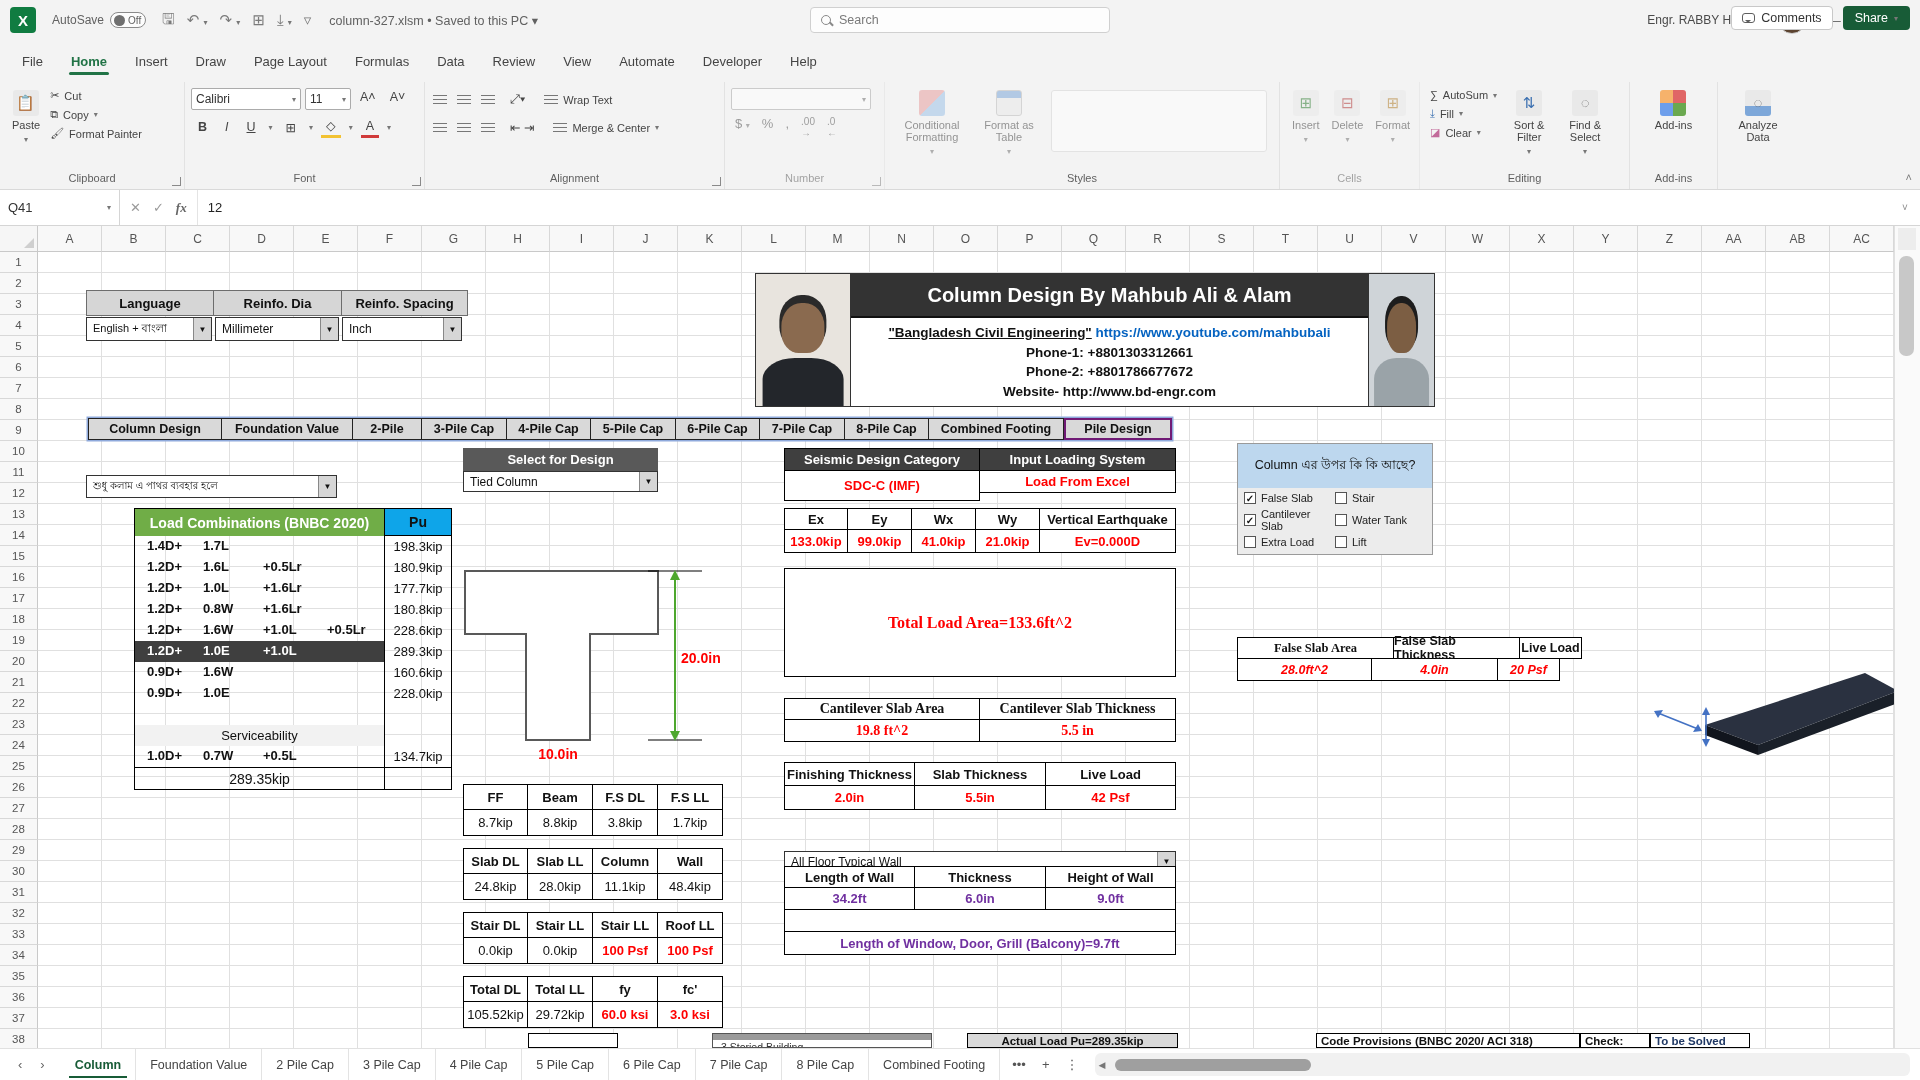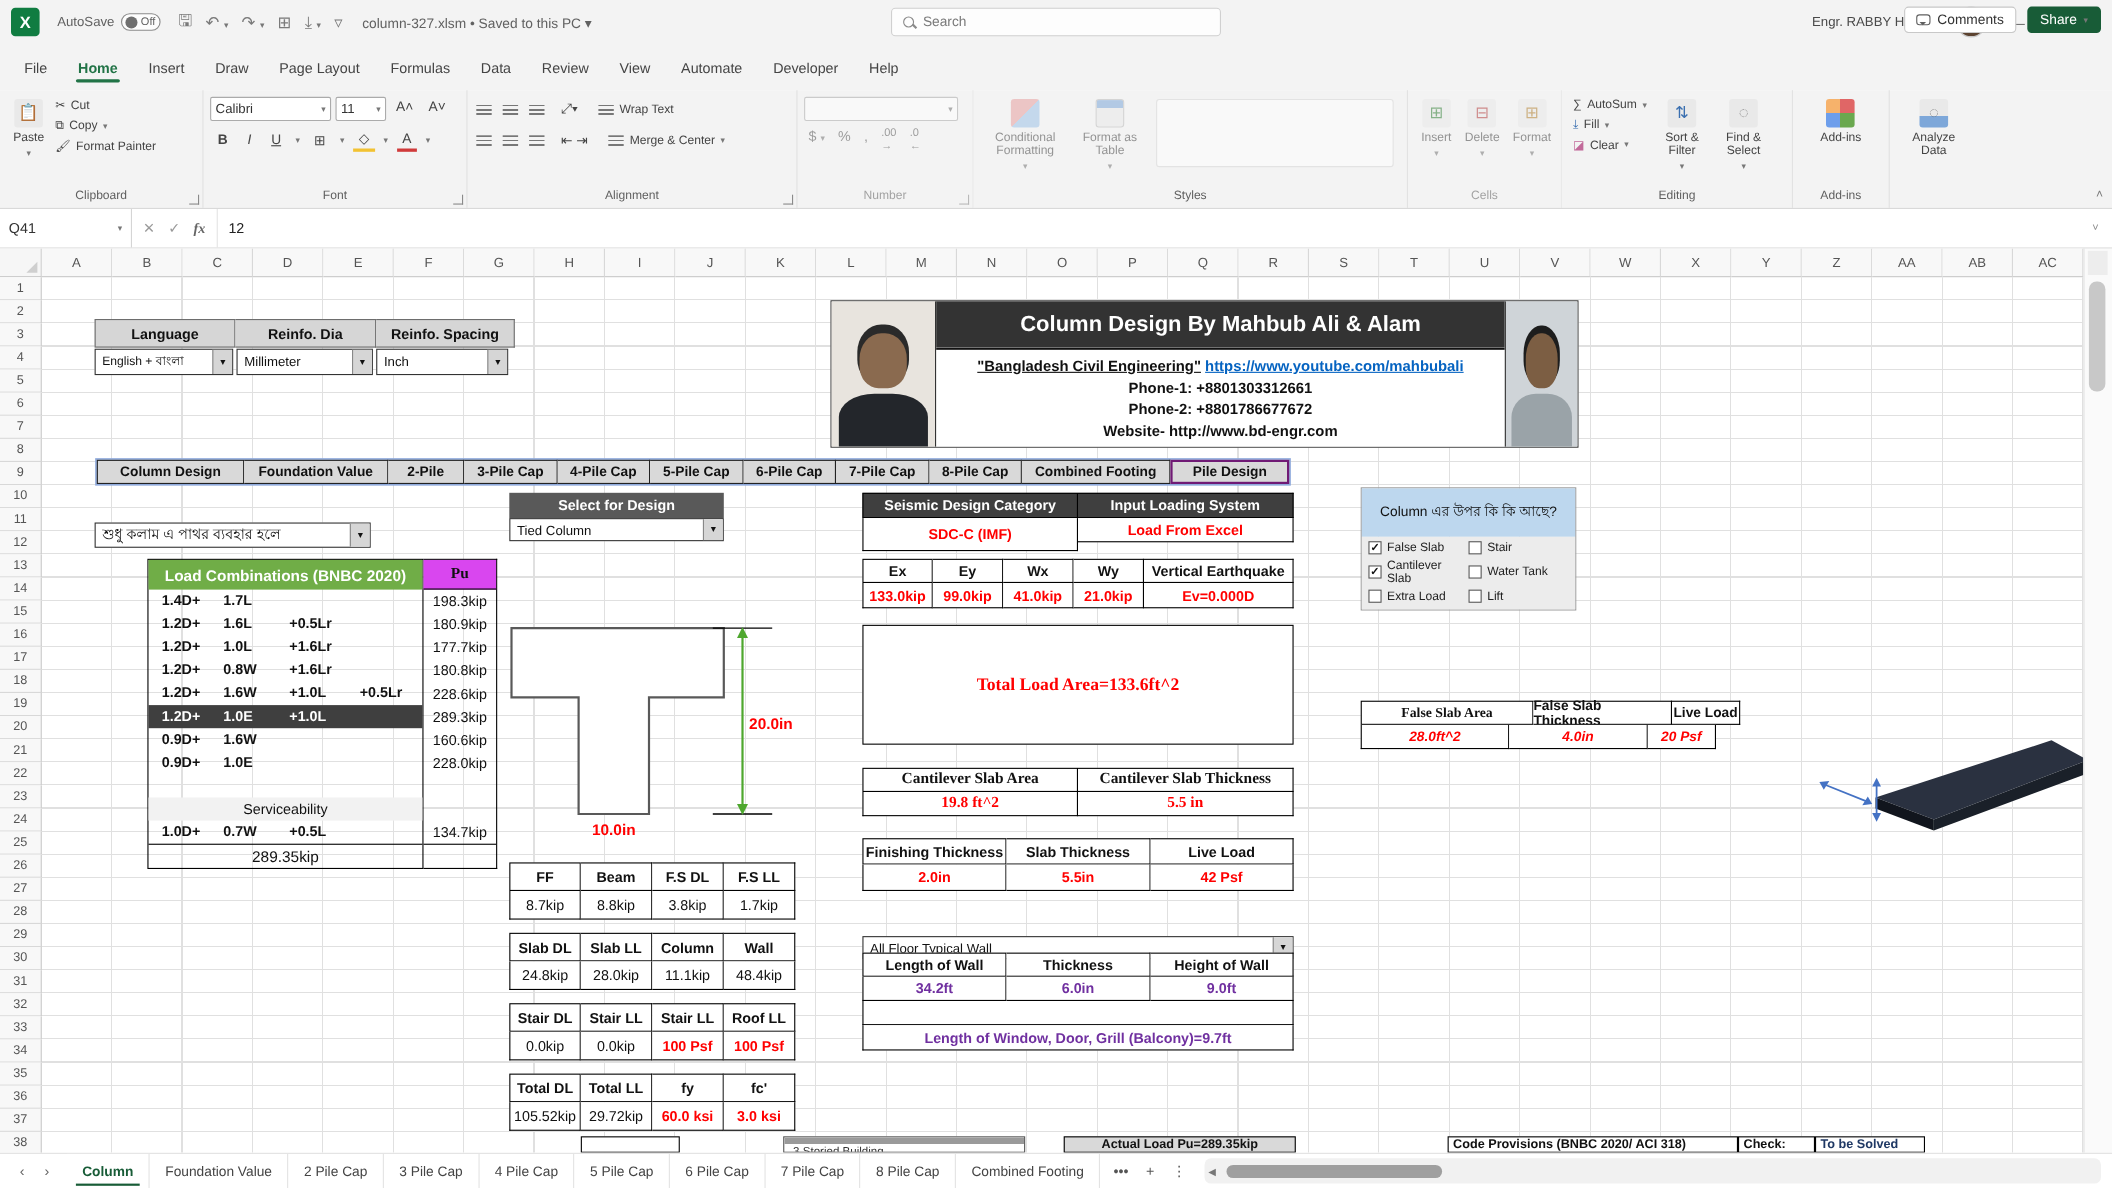--- a/index.html
+++ b/index.html
@@ -86,35 +86,35 @@
   .photo { position:relative; overflow:hidden; }
   .photo.left { width:95px; background:#e8e4de; border-right:1px solid #333; }
   .photo.right { width:66px; background:#cfd4d8; border-left:1px solid #333; }
   .photo::before { content:""; position:absolute; left:50%; top:22%; transform:translateX(-50%); width:46%; height:38%; background:#8a6a4f; border-radius:46% 46% 40% 40%; box-shadow:0 -6px 0 2px #2a2a2a; }
   .photo::after { content:""; position:absolute; left:50%; bottom:-4%; transform:translateX(-50%); width:86%; height:40%; background:#23262b; border-radius:40% 40% 0 0; }
   .photo.right::before { background:#7c5e43; box-shadow:0 -5px 0 2px #1d1d1d; }
   .photo.right::after { background:#9aa3a8; }
   .brand-mid { flex:1; display:flex; flex-direction:column; }
   .brand-title { height:42px; background:#333; color:#fff; font-weight:bold; font-size:20px; display:flex; align-items:center; justify-content:center; }
   .brand-info { flex:1; background:#fff; border-top:2px solid #111; display:flex; flex-direction:column; justify-content:space-evenly; align-items:center; font-size:13.5px; font-weight:bold; color:#111; padding:2px 0; }
-  .brand-link a { color:#0563C1; text-decoration:underline; font-weight:bold; }
+  .brand-link a { color:#0563C1; font-weight:bold; }
   .brand-link .q { text-decoration:underline; }
 
   
   .design-tabs { display:flex; box-shadow:0 0 0 1.5px #8faadc; }
   .dtab { height:22px; background:#d9d9d9; border:1px solid #222; border-left:none; font-weight:bold; font-size:12.5px; color:#111; display:flex; align-items:center; justify-content:center; }
   .dtab:first-child { border-left:1px solid #222; }
   .dtab.thick { border:2px solid #701a75; }
 
   
   .load-table { display:flex;padding-left:48px; }
   .lt-left { width:251px; border:1.5px solid #000; }
   .lt-right { width:67px; border:1.5px solid #000; border-left:none; }
   .lt-head { height:27px; background:#70AD47; color:#fff; font-weight:bold; font-size:14px; display:flex; align-items:center; justify-content:center; }
-  .lt-puhead { height:27px; background:#d946ef; color:#111; font-weight:bold; font-size:14px; display:flex; align-items:center; justify-content:center; border-bottom:1px solid #000;font-family:Liberation Serif, serif; }
+  .lt-puhead { height:27px; background:#0ea5e9; color:#111; font-weight:bold; font-size:14px; display:flex; align-items:center; justify-content:center; border-bottom:1px solid #000; }
   .lt-row { height:21px; position:relative; font-weight:bold; font-size:13px; color:#111; }
   .lt-row span { position:absolute; top:2px; }
   .lt-row .c0{left:12px;} .lt-row .c1{left:68px;} .lt-row .c2{left:128px;} .lt-row .c3{left:192px;}
   .lt-row.hl { background:#3f3f3f; color:#fff; }
   .lt-blank { height:21px; }
   .lt-serv { height:21px; background:#f2f2f2; text-align:center; font-size:13px; color:#111; line-height:21px; }
   .lt-foot { height:22px; border-top:1px solid #000; text-align:center; font-size:14px; color:#111; line-height:22px; }
   .lt-pu { height:21px; font-size:13px; color:#111; display:flex; align-items:center; justify-content:center; }
   .lt-pu.foot-space { height:22px; border-top:1px solid #000; }
 
@@ -570,21 +570,21 @@
           <div class="dtab" style="width: 84px;">4-Pile Cap</div>
           <div class="dtab" style="width: 85px;">5-Pile Cap</div>
           <div class="dtab" style="width: 84px;">6-Pile Cap</div>
           <div class="dtab" style="width: 85px;">7-Pile Cap</div>
           <div class="dtab" style="width: 84px;">8-Pile Cap</div>
           <div class="dtab" style="width: 135px;">Combined Footing</div>
           <div class="dtab thick" style="width: 108px;">Pile Design</div>
         </div>
 
       <div class="dd" style="left:86px; top:249px; width:251px; height:23px">
-        <span style="font-size:13px">শুধু কলাম এ পাথর ব্যবহার হলে</span>
+        <span style="font-size:10px">শুধু কলাম এ পাথর ব্যবহার হলে</span>
           <span class="db">▼</span>
       </div>
 
       <div class="load-table" style="left:86px; top:282px">
         <div class="lt-left">
           <div class="lt-head">Load Combinations (BNBC 2020)</div>
           <div id="lt-rows">
               <div class="lt-row">
                 <span class="c0">1.4D+</span>
                 <span class="c1">1.7L</span>

